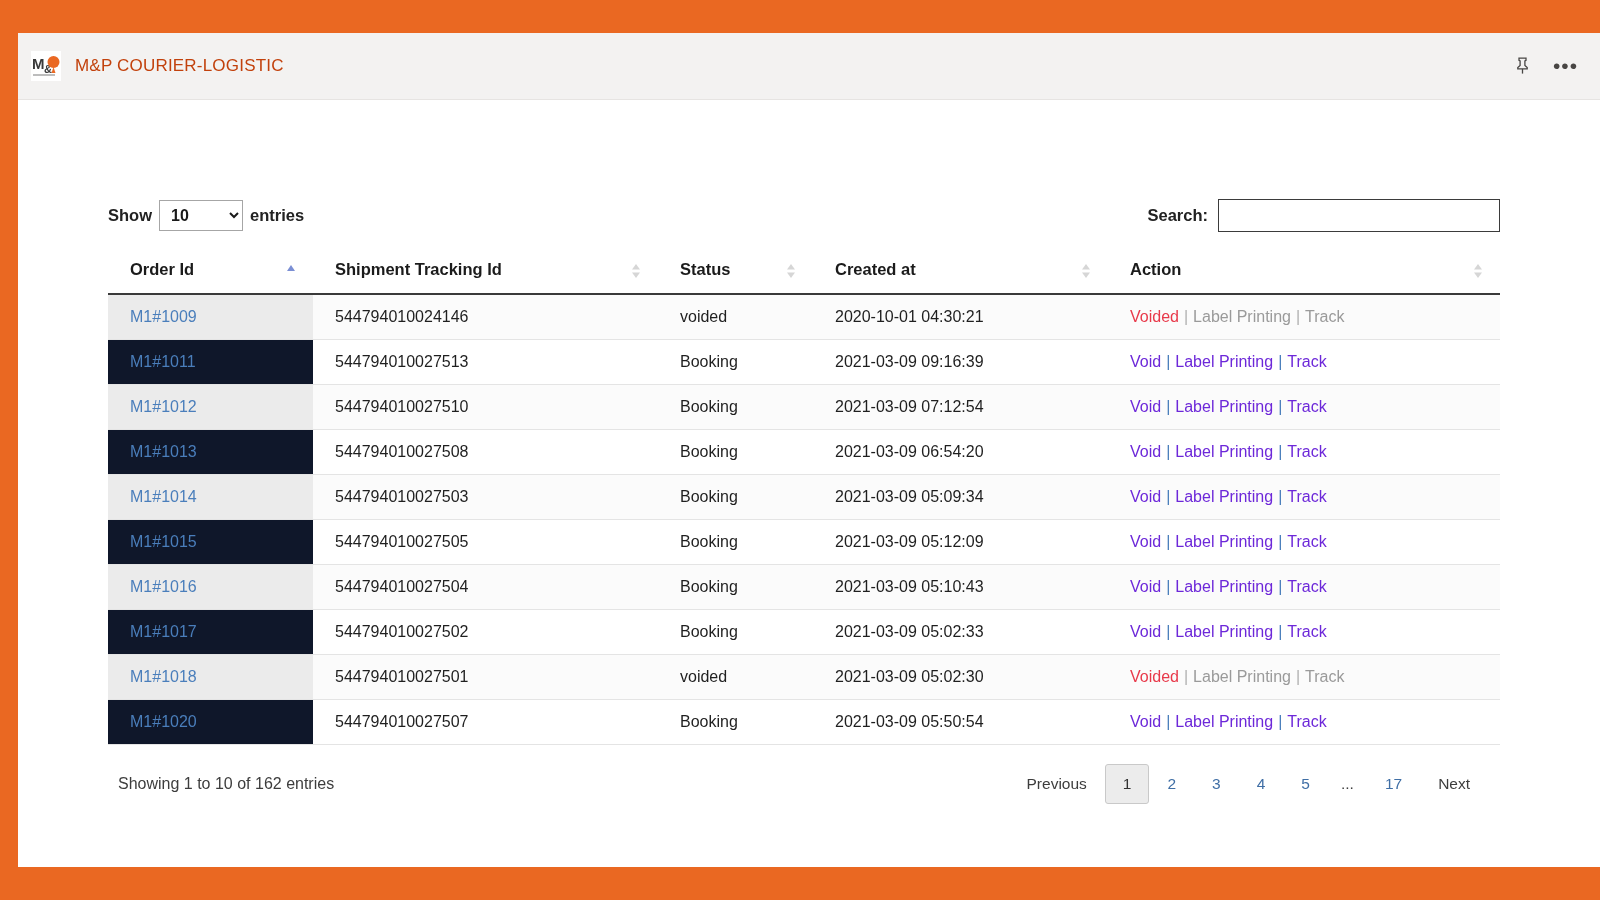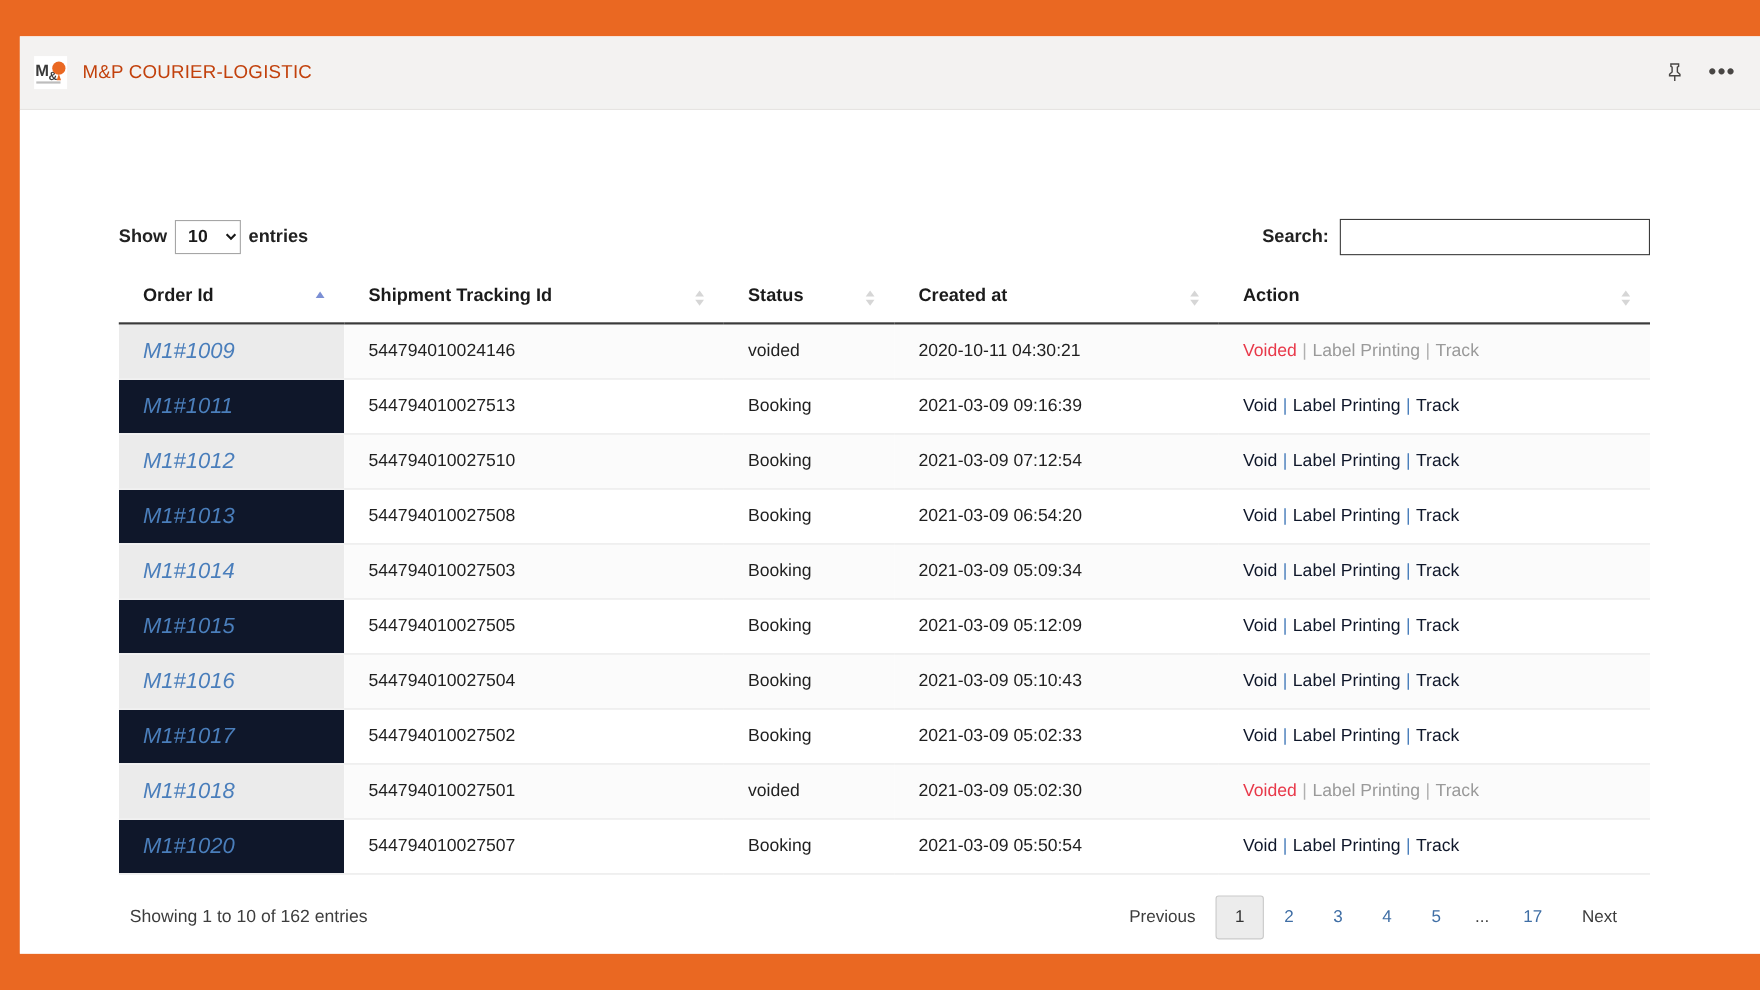--- a/index.html
+++ b/index.html
@@ -82,21 +82,21 @@
     display: flex; align-items: center; gap: 7px;
   }
   .dt-length select {
     font-family: "Liberation Sans", sans-serif;
     font-size: 16px; font-weight: bold;
     color: #1a1a1a;
     padding: 3px 4px 3px 7px;
     border: 1px solid #a6a6a6;
     background: #ffffff;
     height: 31px;
-    width: 60px;
+    width: 84px;
     cursor: pointer;
   }
   .dt-filter {
     font-size: 16.5px; font-weight: bold; color: #222;
     display: flex; align-items: center; gap: 10px;
   }
   .dt-filter input {
     font-family: "Liberation Sans", sans-serif;
     font-size: 15px;
     width: 282px; height: 33px;
@@ -140,25 +140,24 @@
     text-overflow: ellipsis;
   }
   table.dt tbody tr.odd td { background: #fbfbfb; }
   table.dt tbody tr.even td { background: #ffffff; }
   table.dt tbody tr.odd td.sorted { background: #ebebeb; }
   table.dt tbody tr.even td.sorted { background: #0f172a; }
 
   td.c-order a {
     color: #4a7ebb;
     text-decoration: none;
-    font-size: 20px;
-    font-style: italic;
+    font-size: 16px;
   }
   td.c-action { padding-left: 22px; }
-  .act-link { color: #0f172a; text-decoration: none; font-size: 16px; cursor: pointer; }
+  .act-link { color: #6d28d9; text-decoration: none; font-size: 16px; cursor: pointer; }
   .act-link.voided { color: #e8394a; }
   .act-link.disabled { color: #9a9a9a; cursor: default; }
   .act-sep { color: #4a7ebb; margin: 0 5px; font-size: 16px; }
   .act-sep.muted { color: #b0b0b0; }
 
   .dt-bottom {
     display: flex;
     align-items: center;
     justify-content: space-between;
     padding-top: 19px;
@@ -274,21 +273,21 @@
                   <path d="M6 16 L10 10.4 L2 10.4 Z" fill="#d6d6d6"></path>
                 </svg>
               </th>
             </tr>
           </thead>
           <tbody id="tbody">
               <tr class="odd">
                 <td class="c-order sorted"><a href="#">M1#1009</a></td>
                 <td>544794010024146</td>
                 <td>voided</td>
-                <td>2020-10-11 04:30:21</td>
+                <td>2020-10-01 04:30:21</td>
                 <td class="c-action"><a href="#" class="act-link voided">Voided</a><span class="act-sep muted">|</span><a href="#" class="act-link disabled">Label Printing</a><span class="act-sep muted">|</span><a href="#" class="act-link disabled">Track</a></td>
               </tr>
               <tr class="even">
                 <td class="c-order sorted"><a href="#">M1#1011</a></td>
                 <td>544794010027513</td>
                 <td>Booking</td>
                 <td>2021-03-09 09:16:39</td>
                 <td class="c-action"><a href="#" class="act-link ">Void</a><span class="act-sep">|</span><a href="#" class="act-link ">Label Printing</a><span class="act-sep">|</span><a href="#" class="act-link ">Track</a></td>
               </tr>
               <tr class="odd">

